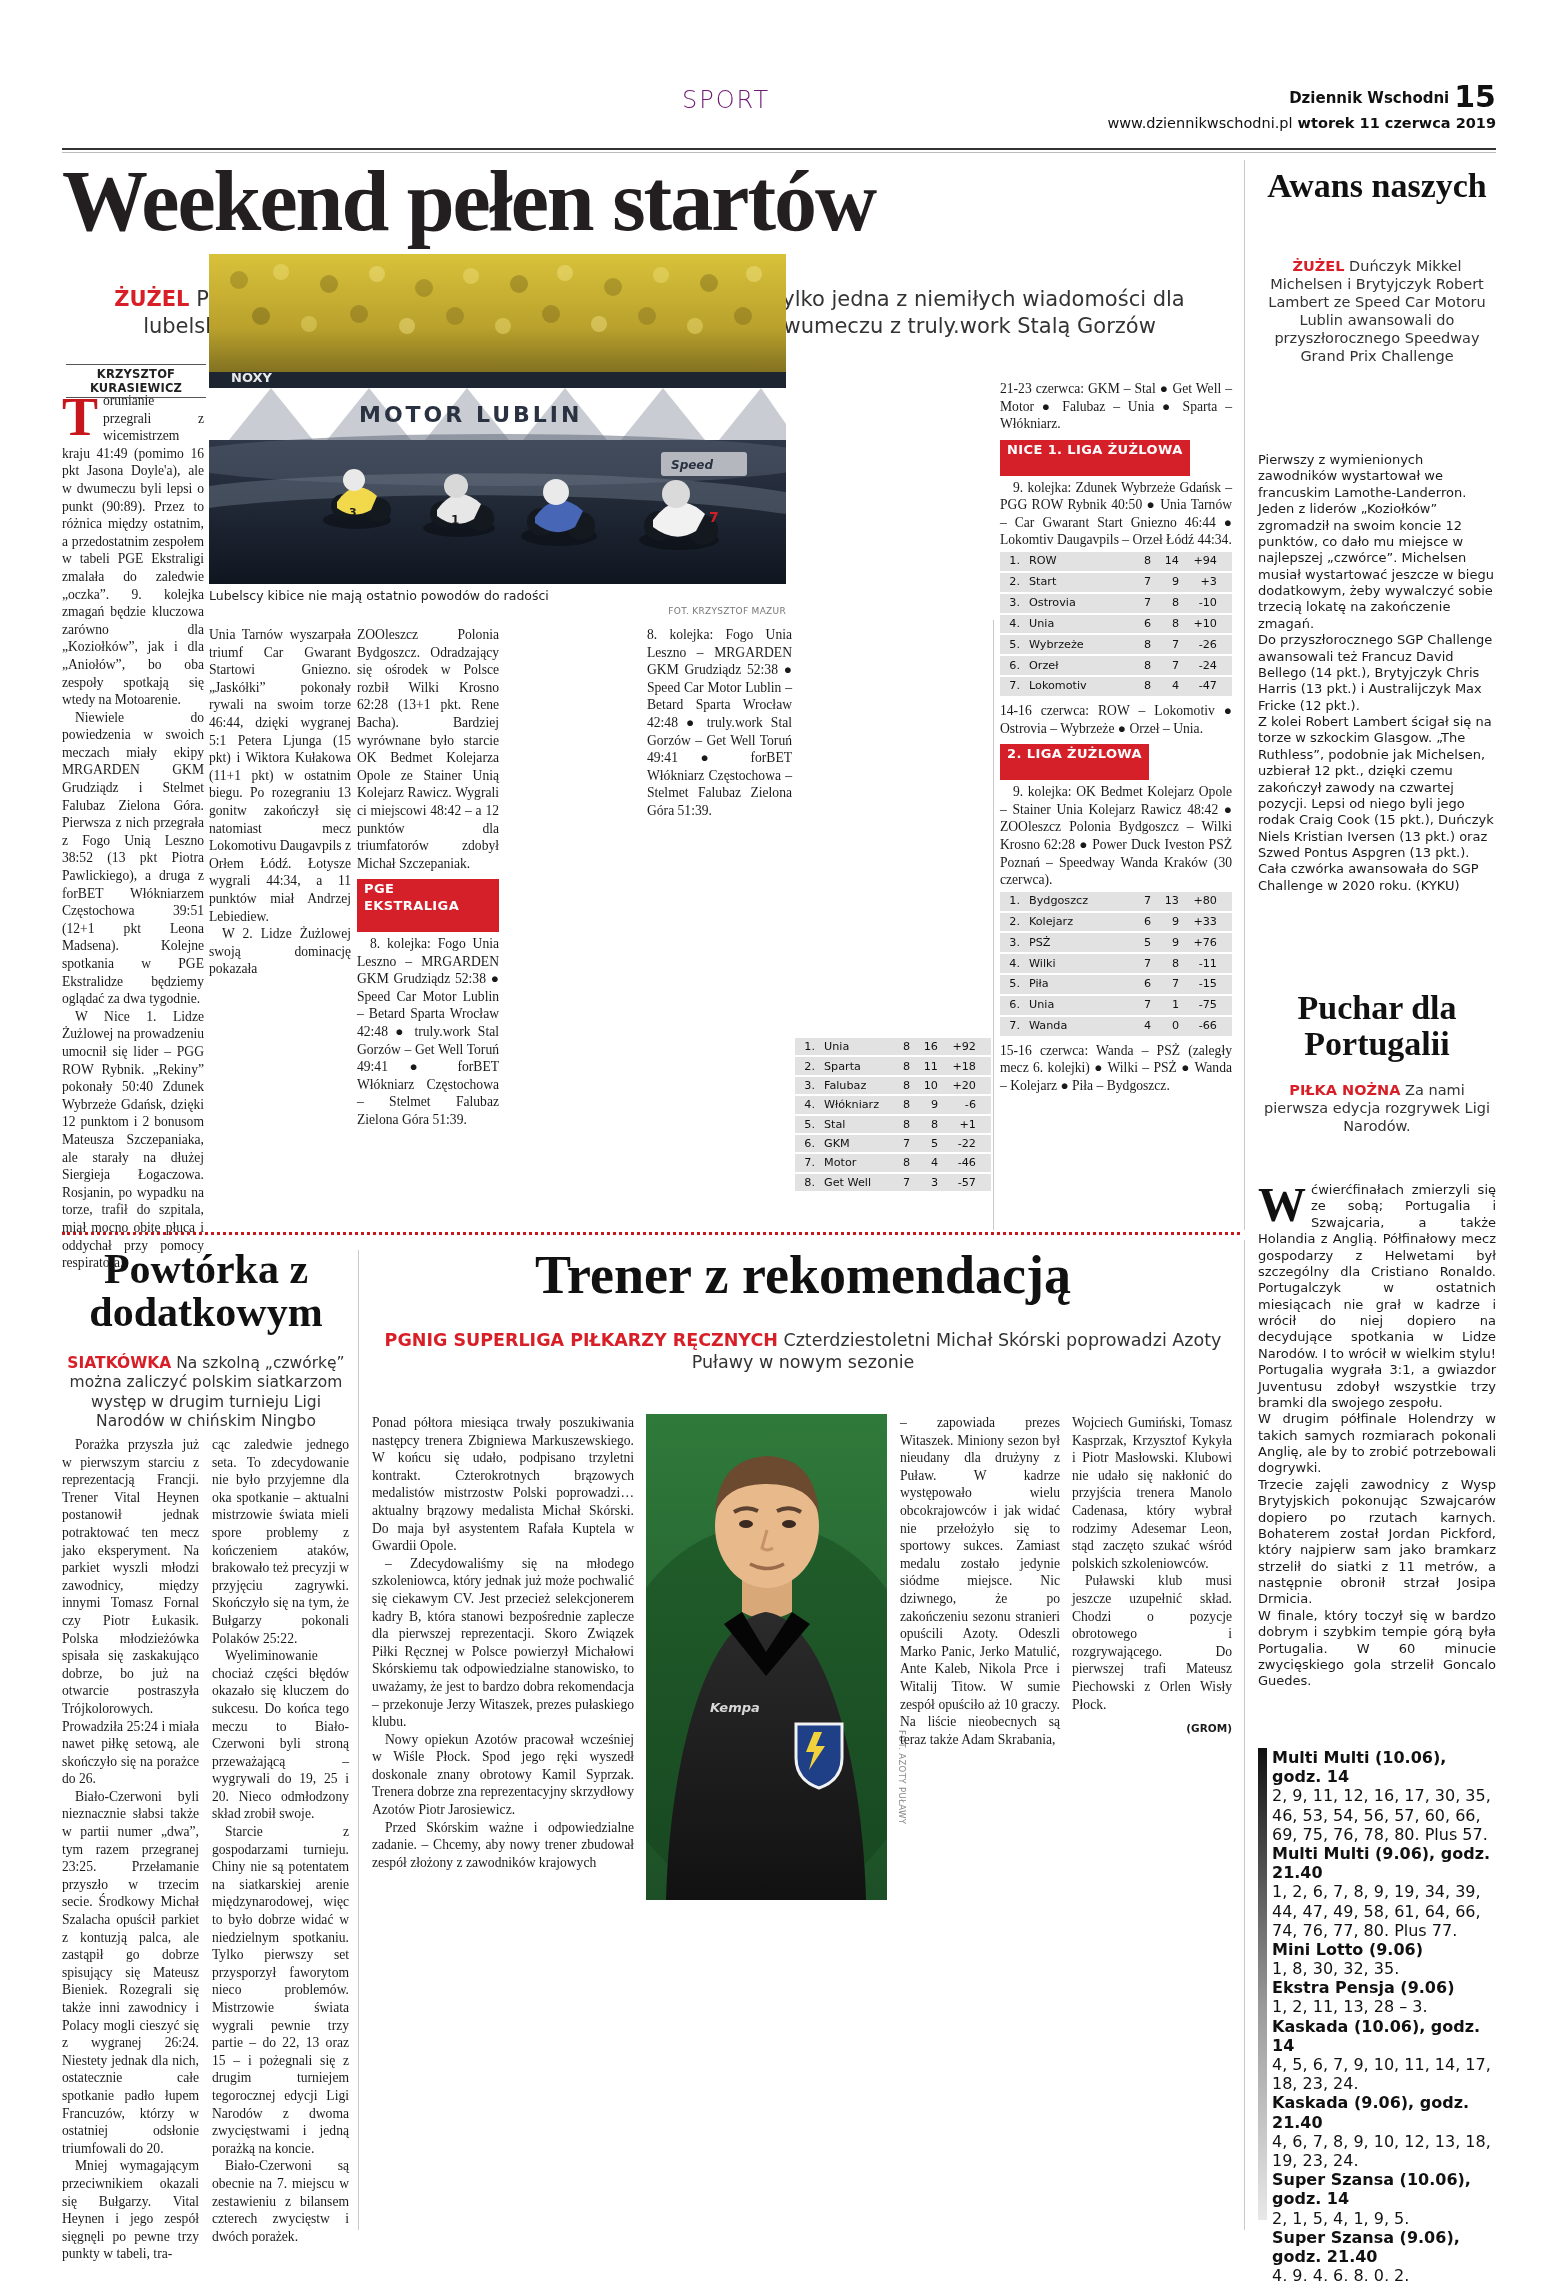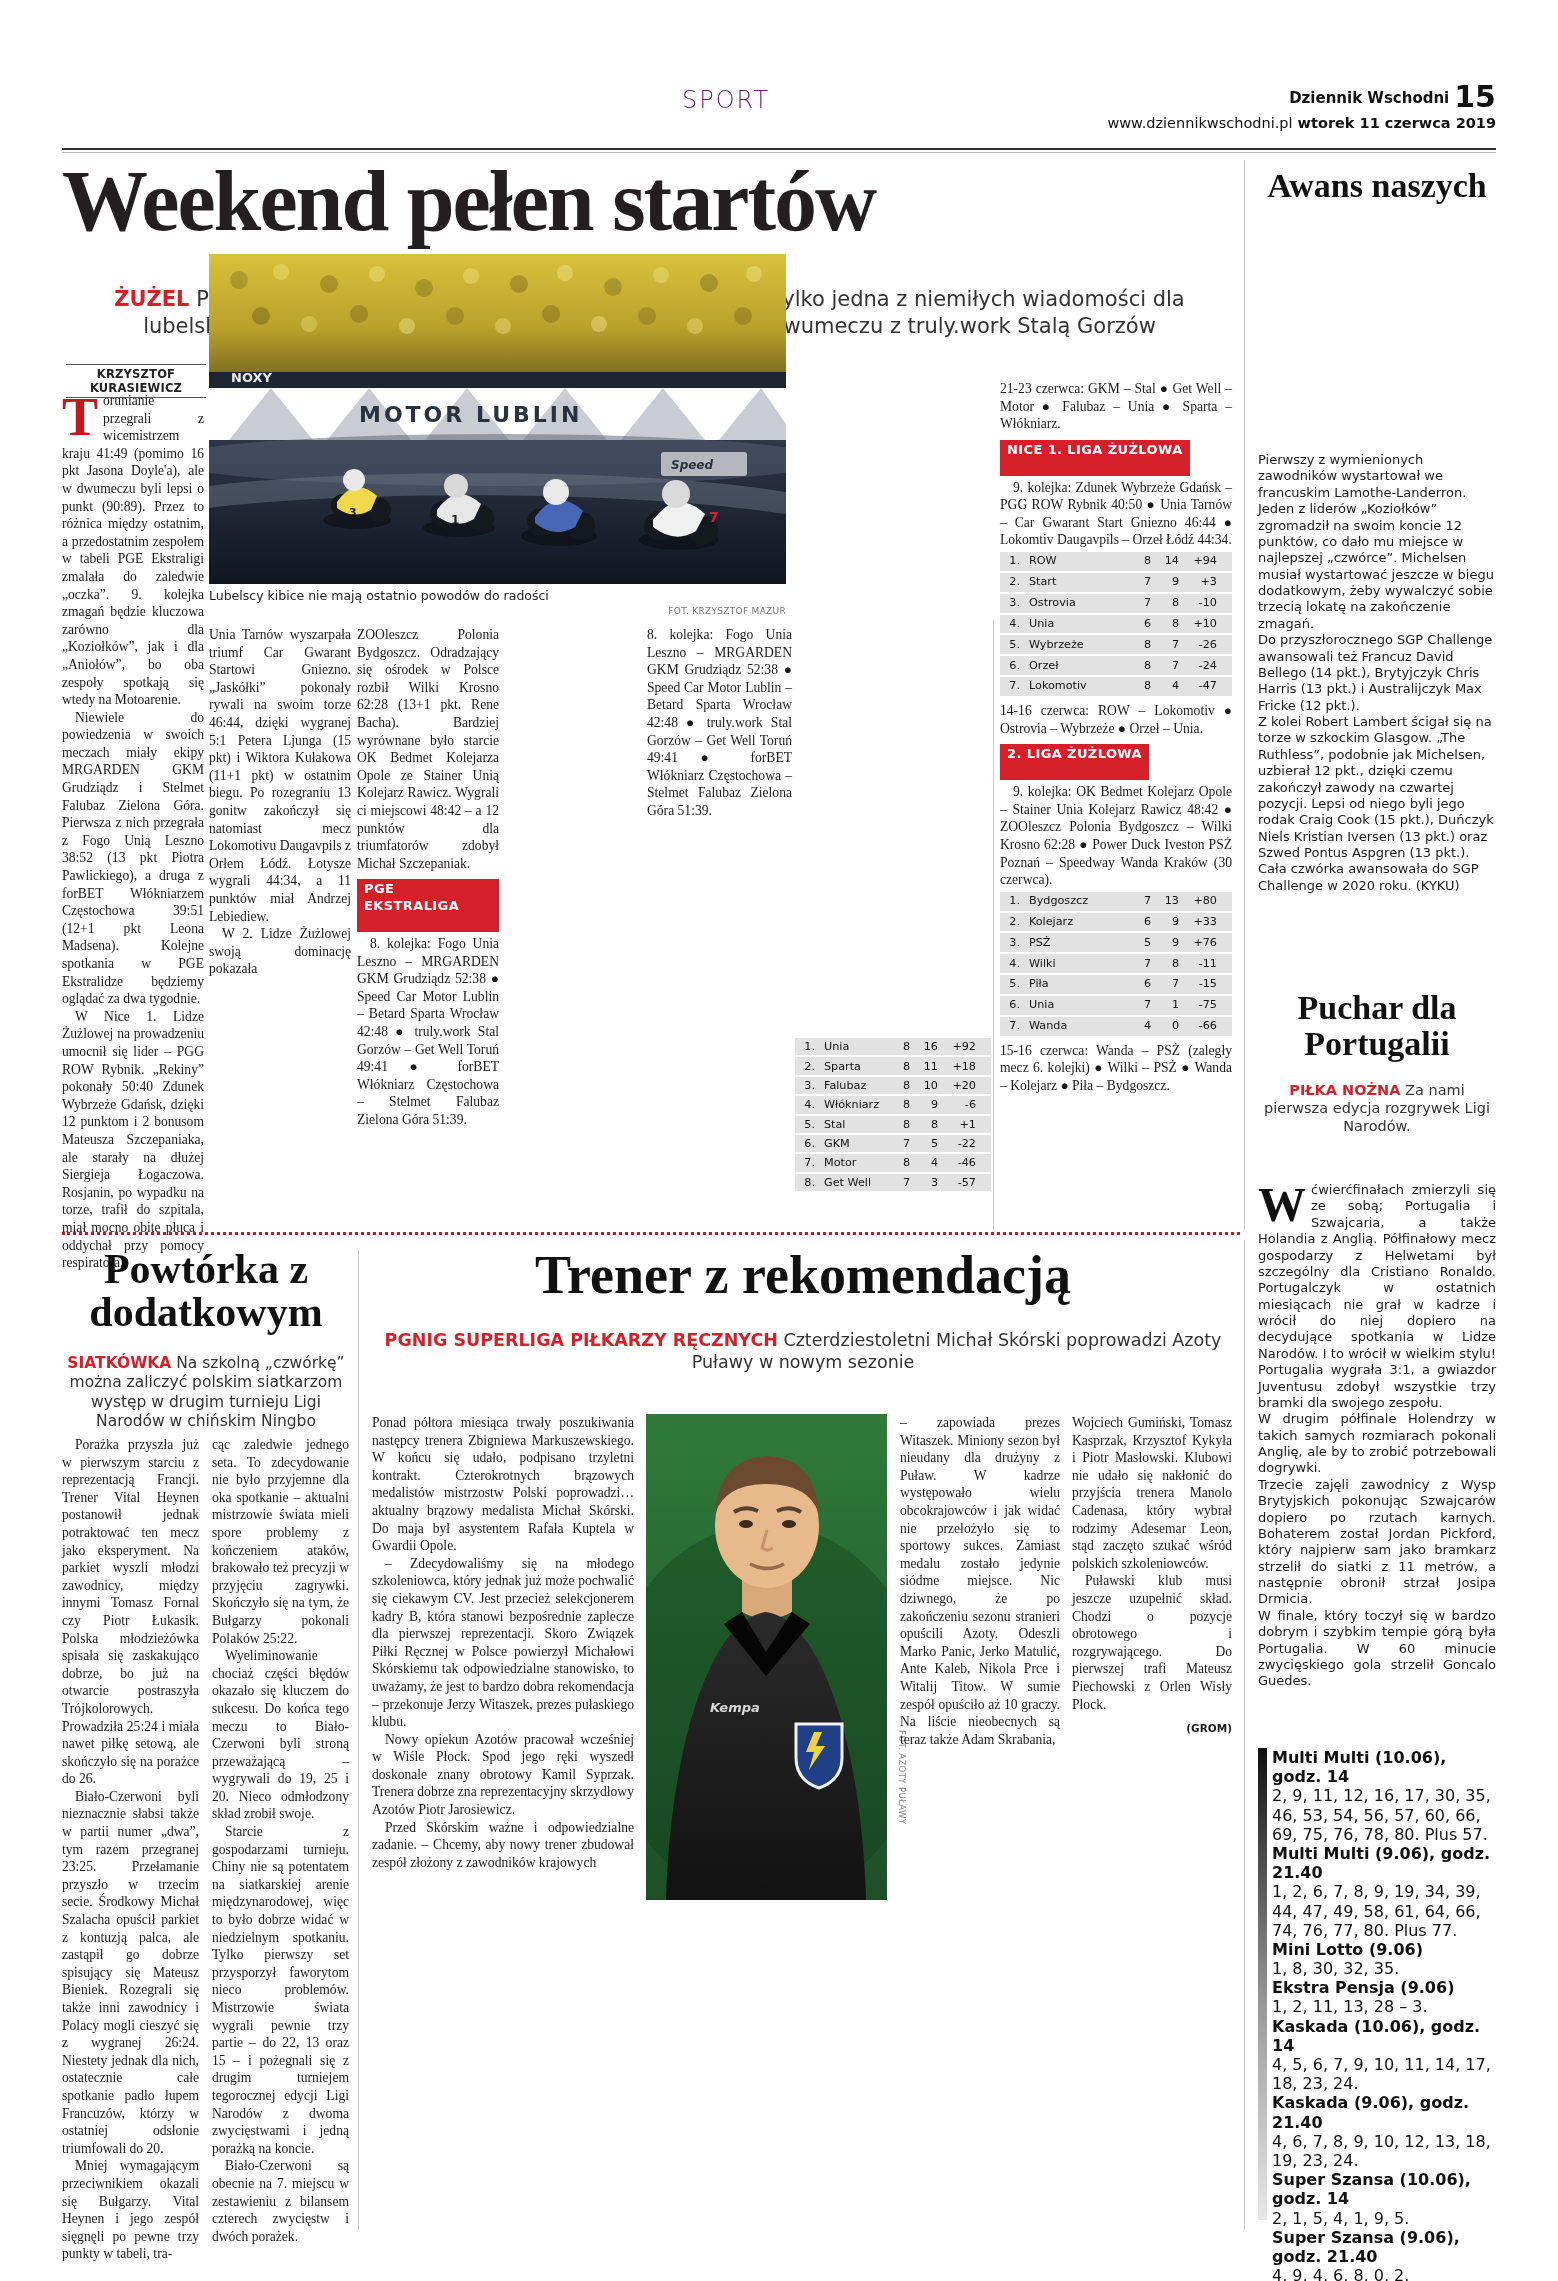--- a/index.html
+++ b/index.html
@@ -414,20 +414,23 @@
             <td class="r">0</td>
             <td class="df">-66</td>
           </tr>
       </tbody>
     </table>
 
     <p class="noind">15-16 czerwca: Wanda – PSŻ (zaległy mecz 6. kolejki) ● Wilki – PSŻ ● Wanda – Kolejarz ● Piła – Bydgoszcz.</p>
   </div>
 
   <div class="side-title" style="left:1258px;top:168px;width:238px;">Awans naszych</div>
+  <div class="side-lead" style="left:1258px;top:258px;width:238px;">
+    <span class="kicker">ŻUŻEL</span><span> Duńczyk Mikkel Michelsen i Brytyjczyk Robert Lambert ze Speed Car Motoru Lublin awansowali do przyszłorocznego Speedway Grand Prix Challenge</span>
+  </div>
   <div class="side-body" style="left:1258px;top:452px;width:238px;">
     <p>Pierwszy z wymienionych zawodników wystartował we francuskim Lamothe-Landerron. Jeden z liderów „Koziołków” zgromadził na swoim koncie 12 punktów, co dało mu miejsce w najlepszej „czwórce”. Michelsen musiał wystartować jeszcze w biegu dodatkowym, żeby wywalczyć sobie trzecią lokatę na zakończenie zmagań.</p>
     <p>Do przyszłorocznego SGP Challenge awansowali też Francuz David Bellego (14 pkt.), Brytyjczyk Chris Harris (13 pkt.) i Australijczyk Max Fricke (12 pkt.).</p>
     <p>Z kolei Robert Lambert ścigał się na torze w szkockim Glasgow. „The Ruthless”, podobnie jak Michelsen, uzbierał 12 pkt., dzięki czemu zakończył zawody na czwartej pozycji. Lepsi od niego byli jego rodak Craig Cook (15 pkt.), Duńczyk Niels Kristian Iversen (13 pkt.) oraz Szwed Pontus Aspgren (13 pkt.). Cała czwórka awansowała do SGP Challenge w 2020 roku. (KYKU)</p>
   </div>
 
   <div class="side-title" style="left:1258px;top:990px;width:238px;">Puchar dla Portugalii</div>
   <div class="side-lead" style="left:1258px;top:1082px;width:238px;">
     <span class="kicker">PIŁKA NOŻNA</span><span> Za nami pierwsza edycja rozgrywek Ligi Narodów.</span>
   </div>

